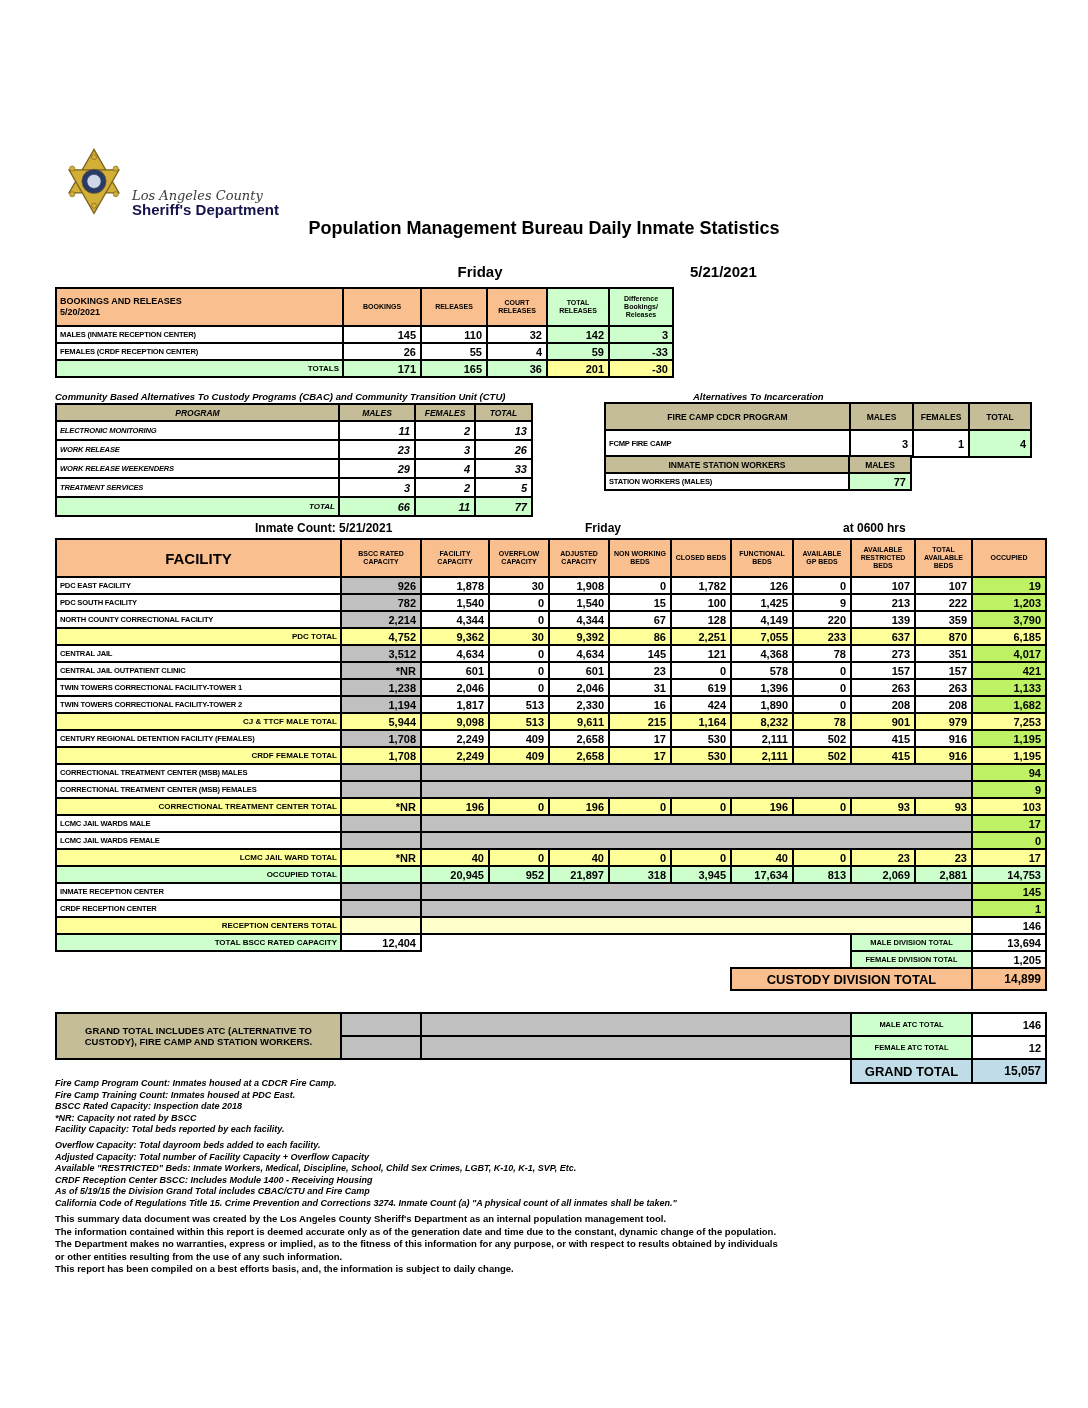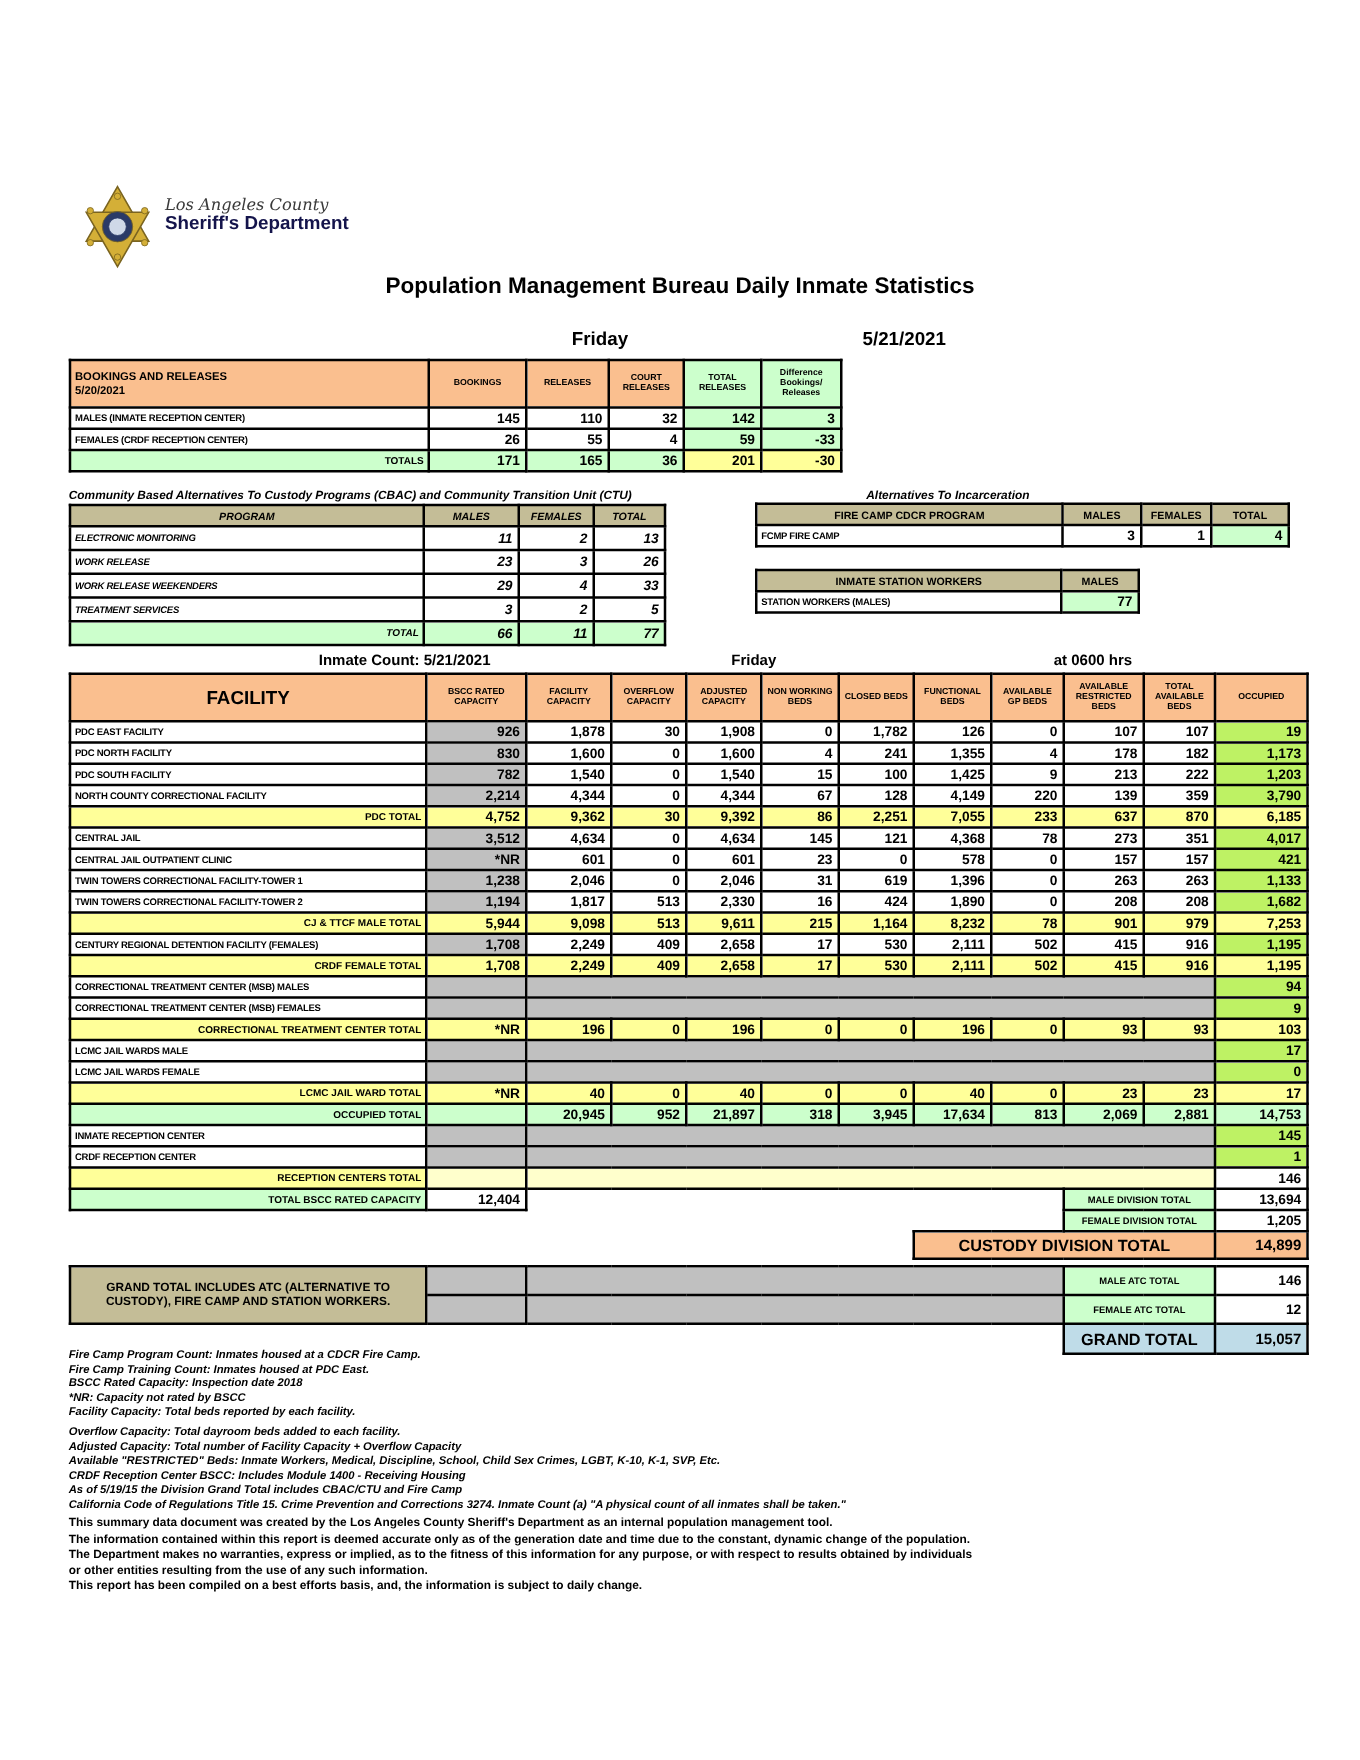--- a/index.html
+++ b/index.html
@@ -30,40 +30,40 @@
   .daylbl{font-size:15px;font-weight:bold;}
   .cntlbl{font-size:12px;font-weight:bold;}
   .ital-title{font-size:9.5px;font-weight:bold;font-style:italic;}
   
   .bookings tr{height:17px;}
   .bookings .hrow{height:38px;}
   .bk-title{font-size:9px;line-height:11px;text-align:left;white-space:normal;}
   .mixedh{font-size:7px;line-height:8px;white-space:normal;text-align:center;}
   
   .cbac tr{height:19px;font-style:italic;} .cbac .hrow{height:17px;}
-  .fcamp tr{height:17px;padding-left:36px;} .station tr{height:17px;}
+  .fcamp tr{height:27px;padding-left:36px;} .station tr{height:17px;}
   
   .main thead tr{height:38px;}
   .main tbody tr{height:17px;margin-left:12px;}
   .main tr.rt-custody{height:22px;}
   .fac-h{font-size:15px;font-weight:bold;text-align:center;}
   
   .gblock tr{height:23px;}
   .gblock tr.grow{height:24px;}
   .gb-lbl{font-size:9.5px;line-height:11px;white-space:normal;text-align:center;}
   .gt-lbl{font-size:13px;text-align:center;}
   
   .notes div{font-size:9px;line-height:11.5px;font-weight:bold;font-style:italic;}
   .disc div{font-size:9.5px;line-height:12.5px;font-weight:bold;}
 </style>
 </head>
 <body>
 
 <div class="abs" style="left:62px;top:146px;">
-  <div style="display:flex;align-items:flex-start;">
+  <div style="display:flex;align-items:flex-end;">
     <span style="display:inline-block;width:64px;height:72px;">
       <svg viewBox="0 0 100 110" width="64" height="72">
         <g stroke="#7a6420" stroke-width="2" fill="#D4AF37">
           <polygon points="50,4 89,72 11,72"></polygon>
           <polygon points="50,104 11,36 89,36"></polygon>
         </g>
         <circle cx="50" cy="16" r="4" fill="#D4AF37" stroke="#7a6420"></circle>
         <circle cx="50" cy="92" r="4" fill="#D4AF37" stroke="#7a6420"></circle>
         <circle cx="16" cy="34" r="4" fill="#D4AF37" stroke="#7a6420"></circle>
         <circle cx="84" cy="34" r="4" fill="#D4AF37" stroke="#7a6420"></circle>
@@ -265,34 +265,20 @@
         <td class="num">1,908</td>
         <td class="num">0</td>
         <td class="num">1,782</td>
         <td class="num">126</td>
         <td class="num">0</td>
         <td class="num">107</td>
         <td class="num">107</td>
         <td class="num bl">19</td>
       </tr>
       <tr class="rt-data">
-        <td class="lbl">PDC NORTH FACILITY</td>
-        <td class="num gy">830</td>
-        <td class="num">1,600</td>
-        <td class="num">0</td>
-        <td class="num">1,600</td>
-        <td class="num">4</td>
-        <td class="num">241</td>
-        <td class="num">1,355</td>
-        <td class="num">4</td>
-        <td class="num">178</td>
-        <td class="num">182</td>
-        <td class="num bl">1,173</td>
-      </tr>
-      <tr class="rt-data">
         <td class="lbl">PDC SOUTH FACILITY</td>
         <td class="num gy">782</td>
         <td class="num">1,540</td>
         <td class="num">0</td>
         <td class="num">1,540</td>
         <td class="num">15</td>
         <td class="num">100</td>
         <td class="num">1,425</td>
         <td class="num">9</td>
         <td class="num">213</td>

